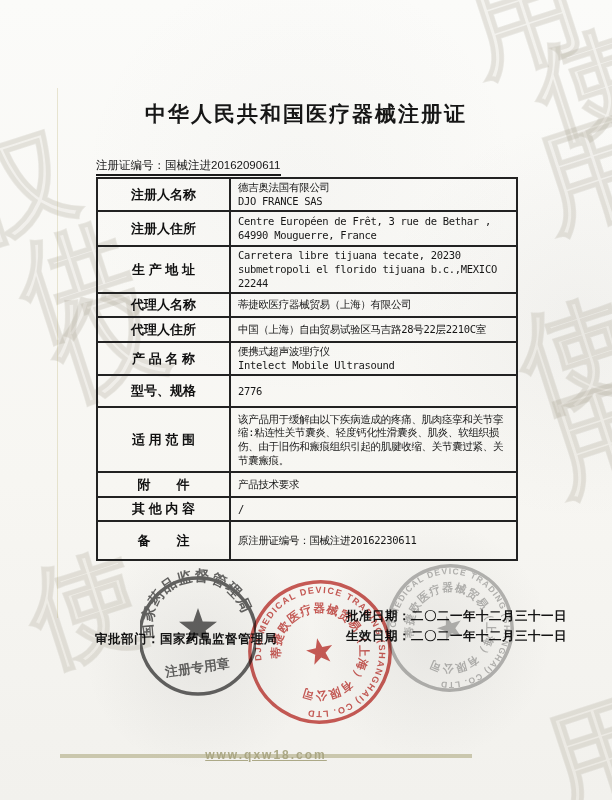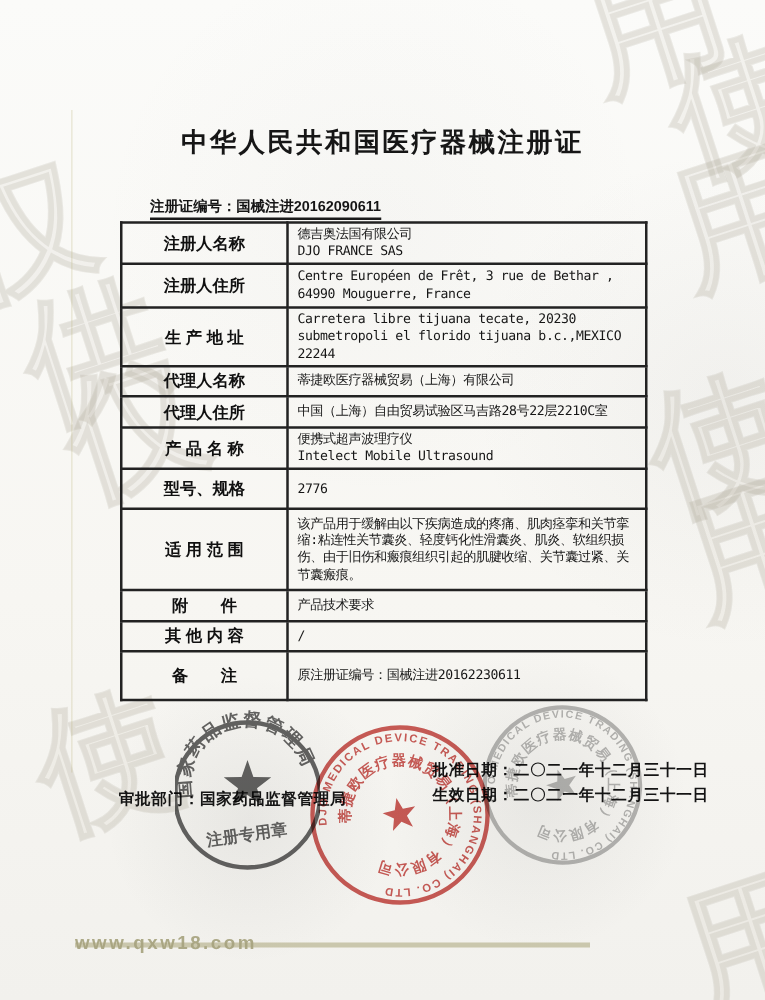--- a/index.html
+++ b/index.html
@@ -25,22 +25,22 @@
   .wm7{left:550px;top:382px}.wm8{left:52px;top:286px}.wm9{left:30px;top:552px}
   .wm10{left:548px;top:698px}
   .crease{position:absolute;left:57px;top:88px;width:1px;height:530px;background:rgba(190,180,120,.30);z-index:0;}
   
   .title{
     position:absolute;left:0;top:100px;width:100%;text-align:center;z-index:1;
     font-size:21px;font-weight:bold;letter-spacing:2px;color:#161616;
   }
   .regline{
     position:absolute;left:96px;top:158px;z-index:1;
-    font-size:11.5px;font-weight:bold;color:#151515;
-    border-bottom:2px solid #1a1a1a;padding-bottom:1px;margin-left:24px;
+    font-size:11.5px;font-weight:normal;color:#151515;
+    border-bottom:2px solid #1a1a1a;padding-bottom:1px;
   }
   
   table.cert{
     position:absolute;left:96px;top:177px;width:422px;z-index:1;
     border-collapse:collapse;table-layout:fixed;
     border:2.5px solid #1c1c1c;
   }
   table.cert td{border:2px solid #222;vertical-align:middle;}
   td.lab{
     width:127px;text-align:center;font-weight:bold;font-size:13px;color:#101010;
@@ -61,22 +61,22 @@
   .date3{left:346px;top:648px;}
   
   .stamp{position:absolute;z-index:2;mix-blend-mode:multiply;pointer-events:none;}
   .stamp-black{left:140px;top:556px;opacity:.8;}
   .stamp-red{left:235px;top:567px;opacity:.85;transform:rotate(-12deg);}
   .stamp-gray{left:370px;top:548px;opacity:.62;transform:rotate(-18deg);}
   
   .siteline{position:absolute;left:60px;top:746px;width:412px;height:18px;z-index:2;}
   .siteline .rule{position:absolute;left:0;right:0;top:8px;height:4px;background:#bcb897;opacity:.75;}
   .siteline .site-text{
-    position:relative;display:block;color:#a7a37f;opacity:.92;
-    font-family:"Liberation Sans",sans-serif;font-weight:bold;font-size:15px;line-height:18px;letter-spacing:2px;
+    position:relative;display:block;text-align:center;color:#a7a37f;opacity:.92;
+    font-family:"Liberation Sans",sans-serif;font-weight:bold;font-size:12px;line-height:18px;letter-spacing:2px;text-decoration:underline;
   }
 </style>
 </head>
 <body>
 
 <div class="page">
 
   <span class="wm wm1">用</span>
   <span class="wm wm2">使</span>
   <span class="wm wm3">用</span>

